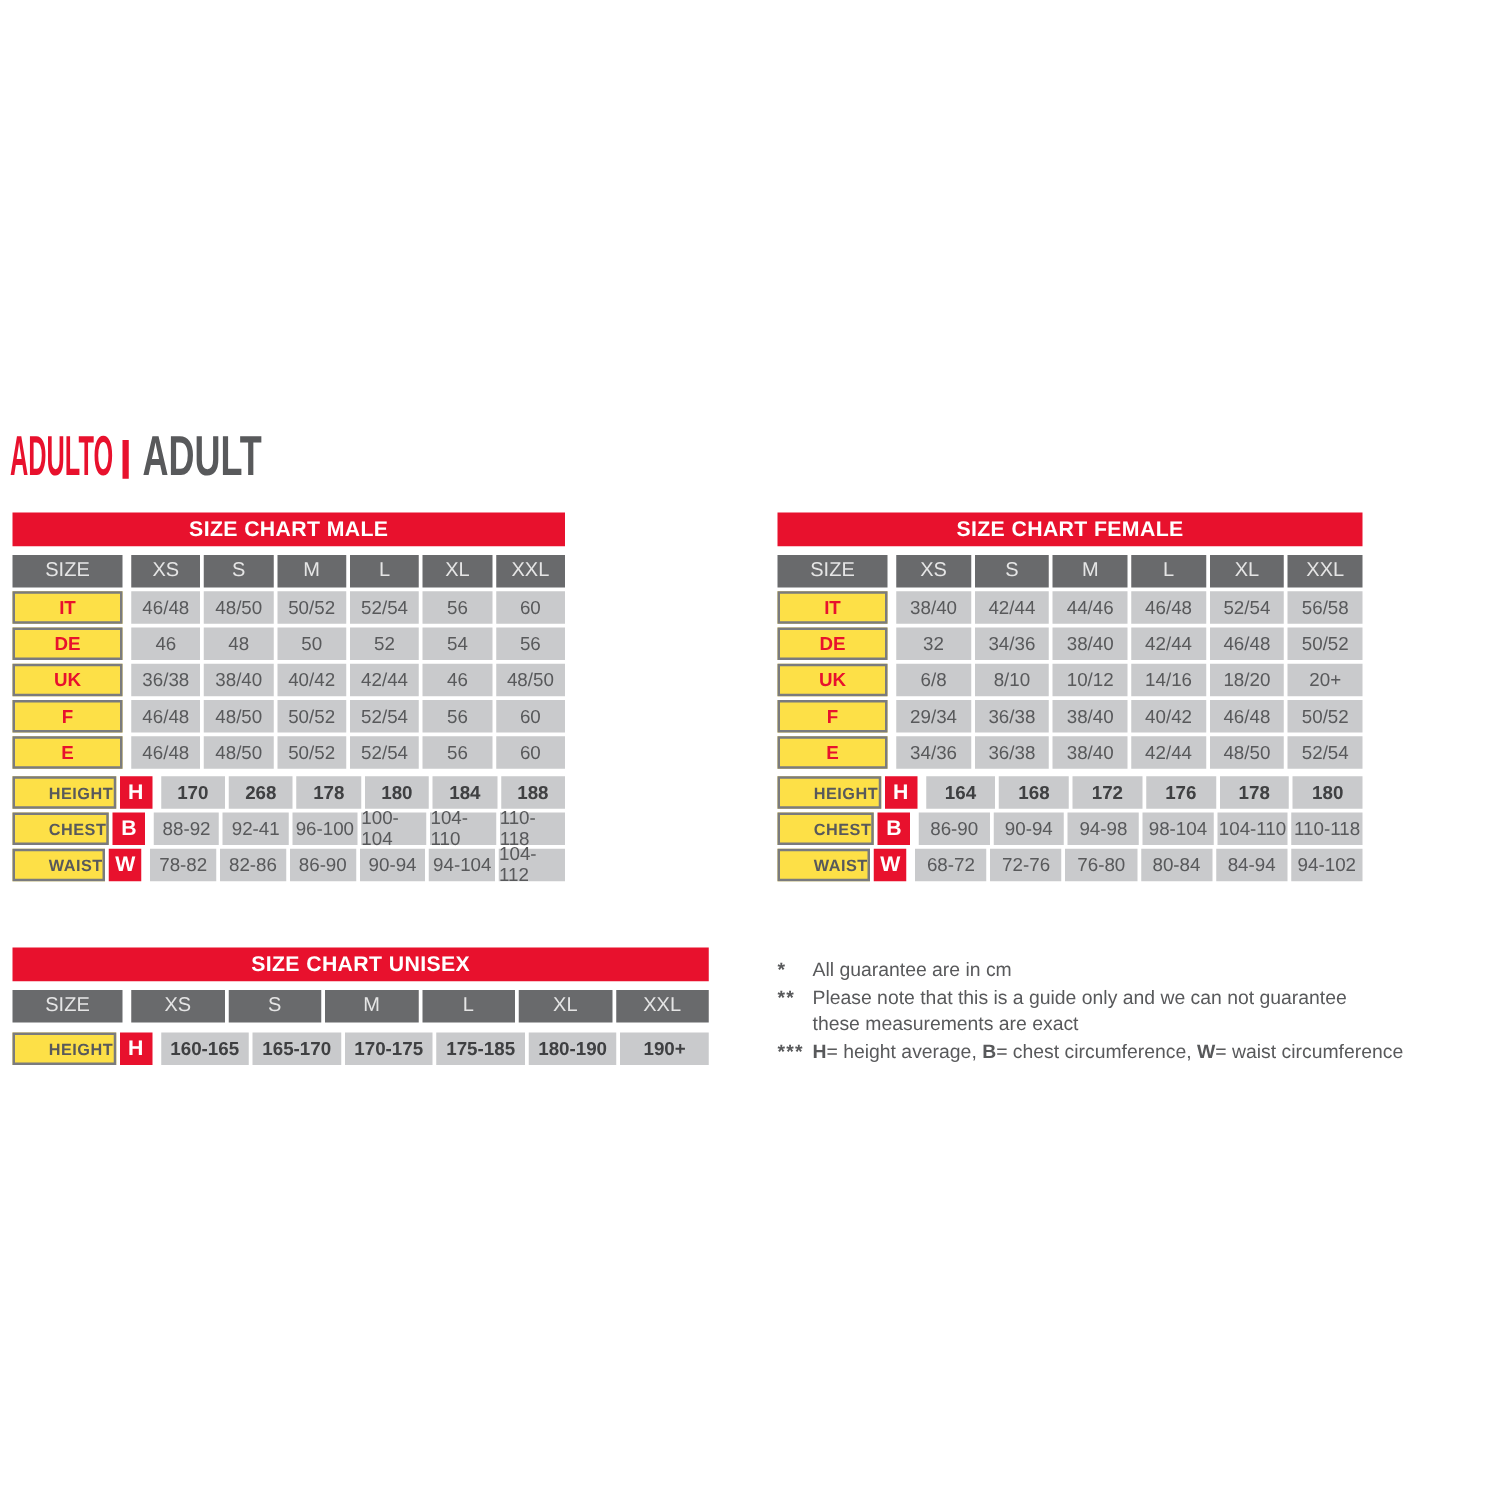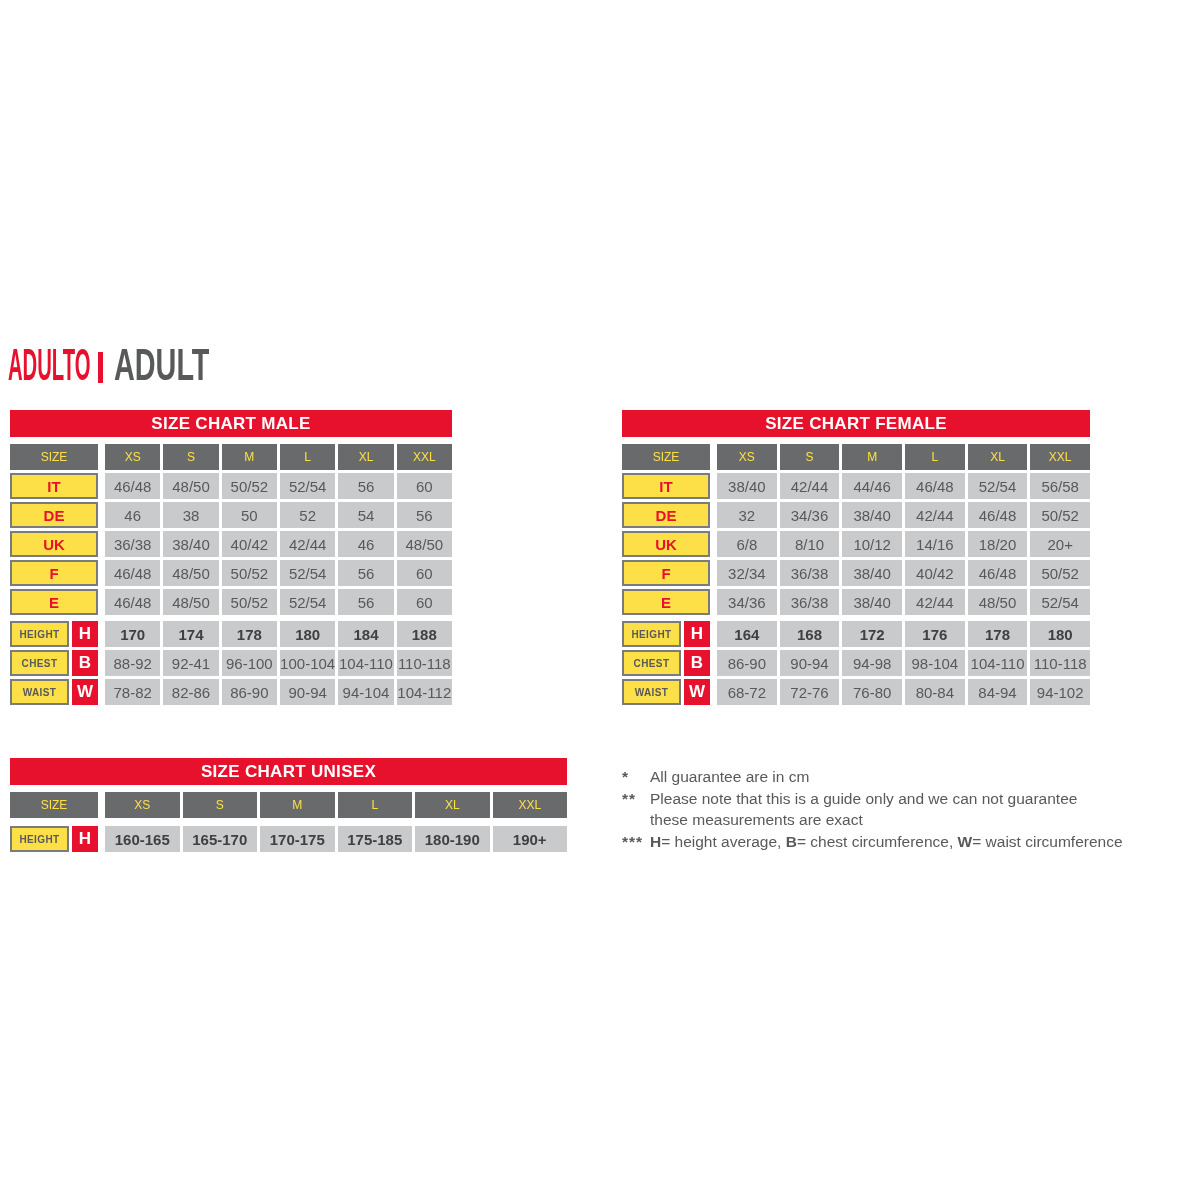--- a/index.html
+++ b/index.html
@@ -32,36 +32,36 @@
     display:flex;align-items:center;justify-content:center;
     font-size:17px;font-weight:bold;letter-spacing:0.3px;
   }
   .trow{display:flex;height:26px;margin-top:3px;}
   .trow.header-row{margin-top:7px;}
   .trow.first-measure{margin-top:6px;}
   .trow.first-measure.after-header{margin-top:8px;}
 
   .labelwrap{flex:0 0 88px;margin-right:4px;display:flex;}
   .hcell{
-    flex:1;background:var(--hdr-gray);color:#fde047;font-size:12px;
+    flex:1;background:var(--hdr-gray);color:#e5e5e5;font-size:16px;
     display:flex;align-items:center;justify-content:center;
   }
   .hcell.col{margin-left:3px;}
   .dcell{
     flex:1;margin-left:3px;background:var(--cell-gray);color:var(--txt-gray);
     font-size:15px;display:flex;align-items:center;justify-content:center;
   }
   .dcell.boldval{font-weight:bold;color:var(--bold-val);}
   .label-cell{
     flex:1;background:#fde047;border:2px solid var(--border-gray);
     display:flex;align-items:center;justify-content:center;
   }
   .labelwrap.split .label-cell{flex:0 0 59px;}
   .size-label{color:var(--red);font-weight:bold;font-size:15px;}
-  .measure-label{color:var(--txt-gray);font-weight:bold;font-size:10px;letter-spacing:0.4px;}
+  .measure-label{color:var(--txt-gray);font-weight:bold;font-size:13px;letter-spacing:0.4px;padding-left:27px;}
   .letterbox{
     flex:0 0 26px;margin-left:3px;background:var(--red);color:#fff;
     font-weight:bold;font-size:17px;display:flex;align-items:center;justify-content:center;
   }
 
   
   .footnotes{
     position:absolute;left:622px;top:766px;width:572px;
     color:var(--txt-gray);font-size:15.5px;line-height:21.5px;
   }
@@ -105,21 +105,21 @@
         <div class="dcell">56</div>
         <div class="dcell">60</div>
       </div>
       <div class="trow">
         <div class="labelwrap">
           <div class="label-cell">
             <span class="size-label">DE</span>
           </div>
         </div>
         <div class="dcell">46</div>
-        <div class="dcell">38</div>
+        <div class="dcell">48</div>
         <div class="dcell">50</div>
         <div class="dcell">52</div>
         <div class="dcell">54</div>
         <div class="dcell">56</div>
       </div>
       <div class="trow">
         <div class="labelwrap">
           <div class="label-cell">
             <span class="size-label">UK</span>
           </div>
@@ -158,21 +158,21 @@
         <div class="dcell">60</div>
       </div>
       <div class="trow measure first-measure">
         <div class="labelwrap split">
           <div class="label-cell">
             <span class="measure-label">HEIGHT</span>
           </div>
           <div class="letterbox">H</div>
         </div>
         <div class="dcell boldval">170</div>
-        <div class="dcell boldval">174</div>
+        <div class="dcell boldval">268</div>
         <div class="dcell boldval">178</div>
         <div class="dcell boldval">180</div>
         <div class="dcell boldval">184</div>
         <div class="dcell boldval">188</div>
       </div>
       <div class="trow measure">
         <div class="labelwrap split">
           <div class="label-cell">
             <span class="measure-label">CHEST</span>
           </div>
@@ -252,21 +252,21 @@
         <div class="dcell">14/16</div>
         <div class="dcell">18/20</div>
         <div class="dcell">20+</div>
       </div>
       <div class="trow">
         <div class="labelwrap">
           <div class="label-cell">
             <span class="size-label">F</span>
           </div>
         </div>
-        <div class="dcell">32/34</div>
+        <div class="dcell">29/34</div>
         <div class="dcell">36/38</div>
         <div class="dcell">38/40</div>
         <div class="dcell">40/42</div>
         <div class="dcell">46/48</div>
         <div class="dcell">50/52</div>
       </div>
       <div class="trow">
         <div class="labelwrap">
           <div class="label-cell">
             <span class="size-label">E</span>

